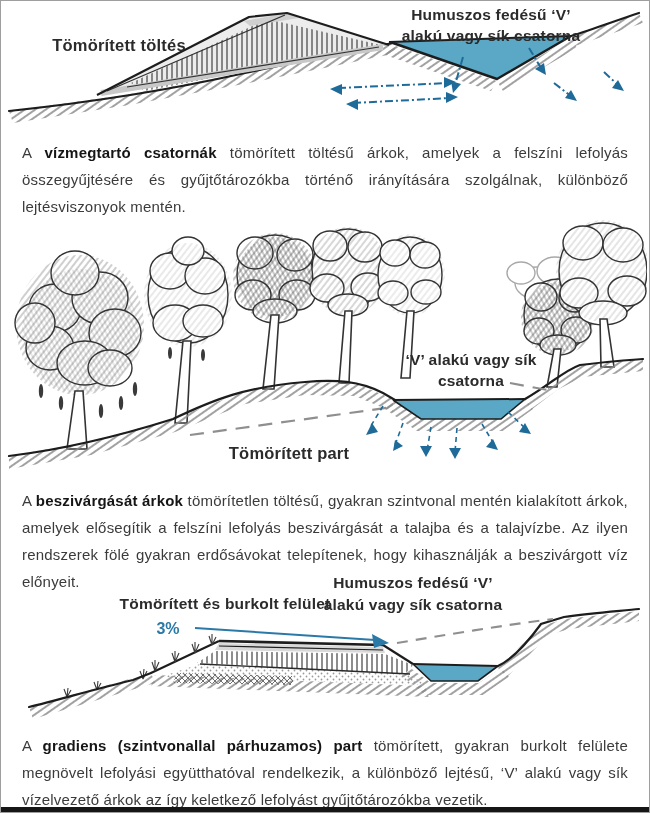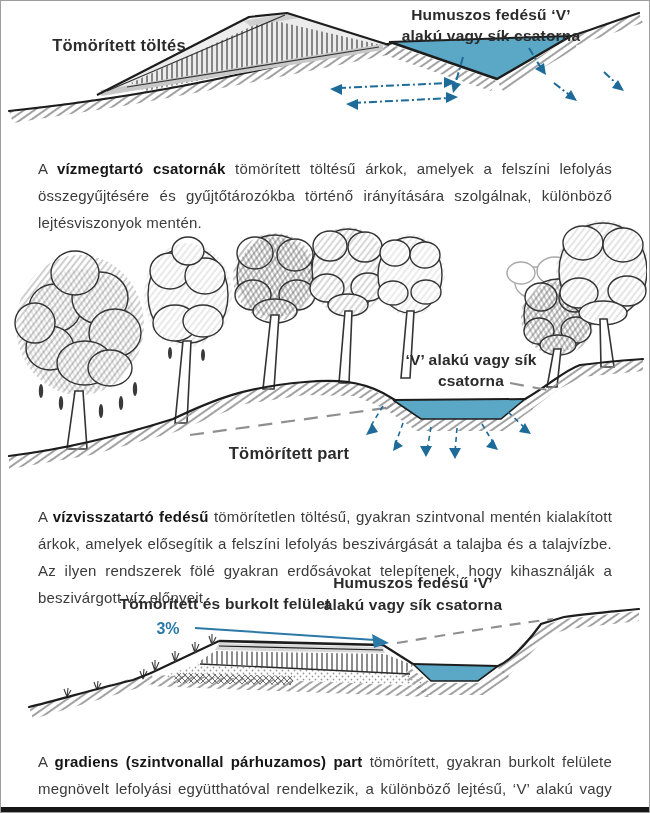--- a/index.html
+++ b/index.html
@@ -7,21 +7,21 @@
     position:relative;
     width:650px;height:813px;
     background:#ffffff;
     border:1.5px solid #9e9e9e;
     box-sizing:border-box;
     font-family:"Liberation Sans", sans-serif;
     overflow:hidden;
   }
   .fig{position:absolute;left:4px;}
   .para{
-    position:absolute;left:21px;right:21px;margin:16px;
+    position:absolute;left:21px;right:21px;margin:0;
     font-size:15px;line-height:27px;color:#3b3b3b;
     text-align:justify;letter-spacing:.2px;
   }
   .para b{color:#151515;}
   .footer-bar{
     position:absolute;left:0;right:0;bottom:0;height:5px;background:#161616;
   }
   svg text.lbl{font-family:"Liberation Sans",sans-serif;font-weight:700;fill:#2b2b2b;font-size:15.5px;letter-spacing:.2px;}
   svg text.lbl-blue{font-family:"Liberation Sans",sans-serif;font-weight:700;font-size:16px;}
 </style>
@@ -249,21 +249,21 @@
       <polygon points="493,237 481,234 488,226"></polygon>
       <polygon points="526,221 514,219 520,210"></polygon>
     </g>
 
     <text class="lbl" x="466" y="152" text-anchor="middle">‘V’ alakú vagy sík</text>
     <text class="lbl" x="466" y="173" text-anchor="middle">csatorna</text>
     <text class="lbl" x="284" y="246" text-anchor="middle" style="font-size:16.5px">Tömörített part</text>
   </svg>
 
   <p class="para" style="top:486px">
-    <span>A </span><b>vízvisszatartó fedésű</b><span> tömörítetlen töltésű, gyakran szintvonal mentén kialakított árkok, amelyek elősegítik a felszíni lefolyás beszivárgását a talajba és a talajvízbe. Az ilyen rendszerek fölé gyakran erdősávokat telepítenek, hogy kihasználják a beszivárgott víz előnyeit.</span>
+    <span>A </span><b>beszivárgását árkok</b><span> tömörítetlen töltésű, gyakran szintvonal mentén kialakított árkok, amelyek elősegítik a felszíni lefolyás beszivárgását a talajba és a talajvízbe. Az ilyen rendszerek fölé gyakran erdősávokat telepítenek, hogy kihasználják a beszivárgott víz előnyeit.</span>
   </p>
 
   <svg class="fig" style="top:572px" width="642" height="152" viewBox="0 0 642 152">
     <defs>
       <pattern id="f3h" patternUnits="userSpaceOnUse" width="6" height="6" patternTransform="rotate(55)">
         <line x1="1" y1="0" x2="1" y2="6" stroke="#8a8a8a" stroke-width="1.6"></line>
       </pattern>
       <pattern id="f3v" patternUnits="userSpaceOnUse" width="5" height="6">
         <line x1="2" y1="0" x2="2" y2="6" stroke="#4f4f4f" stroke-width="1.3"></line>
       </pattern>

